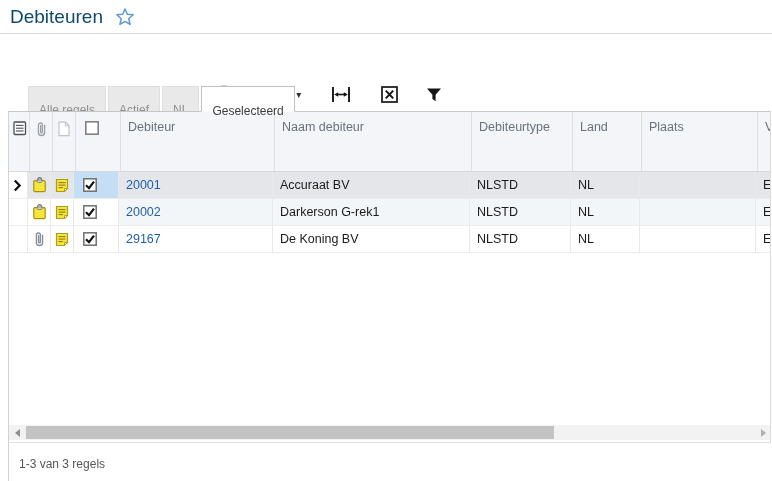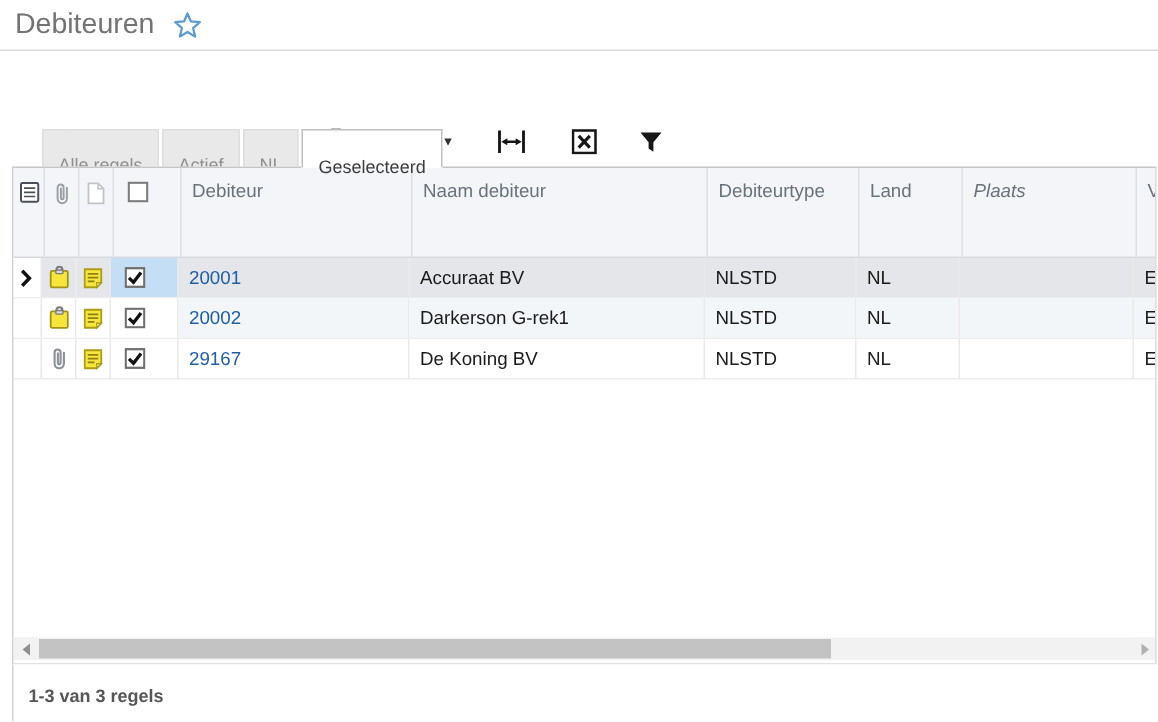--- a/index.html
+++ b/index.html
@@ -4,21 +4,21 @@
 <style>
   * { margin:0; padding:0; box-sizing:border-box; }
   html,body { background:#fff; }
   #app {
     position:relative; width:772px; height:481px; overflow:hidden;
     font-family:"Liberation Sans", sans-serif; background:#fff; color:#1a1a1a;
   }
   
   #titlebar { position:absolute; left:0; top:0; width:772px; height:34px;
     border-bottom:1px solid #d9d9d9; display:flex; align-items:center; padding-left:10px; }
-  #page-title { font-size:19px; color:#737373; }
+  #page-title { font-size:19px; color:#0c4a6e; }
   #fav-star { margin-left:12px; display:inline-flex; cursor:pointer; }
   
   #toolbar { position:absolute; left:0; top:35px; width:772px; height:50px; background:#fff; }
   .tbtn { position:absolute; top:48px; width:22px; height:22px; display:flex;
     align-items:center; justify-content:center; cursor:pointer; background:none; border:none; }
   #btn-refresh { left:26px; } #btn-undo { left:73px; } #btn-add { left:121px; }
   #btn-edit { left:167px; } #btn-delete { left:213px; }
   #btn-acties { position:absolute; left:252px; top:48px; height:22px; display:flex;
     align-items:center; gap:6px; font-size:14px; color:#333; background:none; border:none;
     cursor:pointer; font-family:"Liberation Sans", sans-serif; }
@@ -41,21 +41,21 @@
     color:#68727c; overflow:hidden; white-space:nowrap; }
   .row { display:flex; height:27px; border-bottom:1px solid #ececec; cursor:pointer; }
   .row .c { border-right:1px solid #e9e9e9; display:flex; align-items:center;
     padding-left:7px; font-size:12.5px; color:#1a1a1a; overflow:hidden; white-space:nowrap; }
   .c { flex:0 0 auto; }
   .w-ind { width:19px; padding-left:4px !important; }
   .w-clip { width:23px; padding-left:4px !important; }
   .w-doc { width:23px; padding-left:4px !important; }
   .w-chk { width:45px; padding-left:9px !important; }
   .w-deb { width:154px; } .w-naam { width:197px; } .w-type { width:101px; }
-  .w-land { width:69px; } .w-plaats { width:116px;font-style:italic; } .w-val { width:17px; }
+  .w-land { width:69px; } .w-plaats { width:116px; } .w-val { width:17px; }
   #ghead .w-ind, #ghead .w-clip, #ghead .w-doc, #ghead .w-chk { padding-top:9px !important; }
   
   .row.sel .c { background:#e4e6e9; }
   .row.sel .w-ind { background:#fff; }
   .row.sel .w-chk { background:#c3def5; }
   .row.alt .c { background:#f3f6f9; }
   .row.alt .w-ind, .row.alt .w-clip, .row.alt .w-doc, .row.alt .w-chk { background:#fff; }
   .cell-link { color:#1f5fa9; }
   .cell-val { color:#8b3a3a; }
   .chkbox { display:inline-flex; }
@@ -65,21 +65,21 @@
     border:none; display:flex; align-items:center; justify-content:center; cursor:pointer; }
   #hs-right { position:absolute; right:0; top:0; width:14px; height:15px; background:#f2f2f2;
     border:none; display:flex; align-items:center; justify-content:center; cursor:pointer; }
   #hs-thumb { position:absolute; left:17px; top:1px; width:528px; height:13px; background:#c3c3c3; cursor:grab; }
   .hs-arrow { width:0; height:0; border-style:solid; }
   #hs-left .hs-arrow { border-width:4px 5px 4px 0; border-color:transparent #8f8f8f transparent transparent; }
   #hs-right .hs-arrow { border-width:4px 0 4px 5px; border-color:transparent transparent transparent #b0b0b0; }
   
   #footer { position:absolute; left:8px; top:443px; width:764px; height:38px;
     border-left:1px solid #d2d2d2; background:#fff; }
-  #row-count { font-size:12px; font-weight:bold; color:#565656; padding:14px 0 0 10px; }
+  #row-count { font-size:12px; font-weight:normal; color:#565656; padding:14px 0 0 10px; }
 </style>
 </head>
 <body>
 
 <div id="app">
 
   <div id="titlebar">
     <span id="page-title">Debiteuren</span>
     <span id="fav-star">
       <svg width="20" height="20" viewBox="0 0 20 20">

